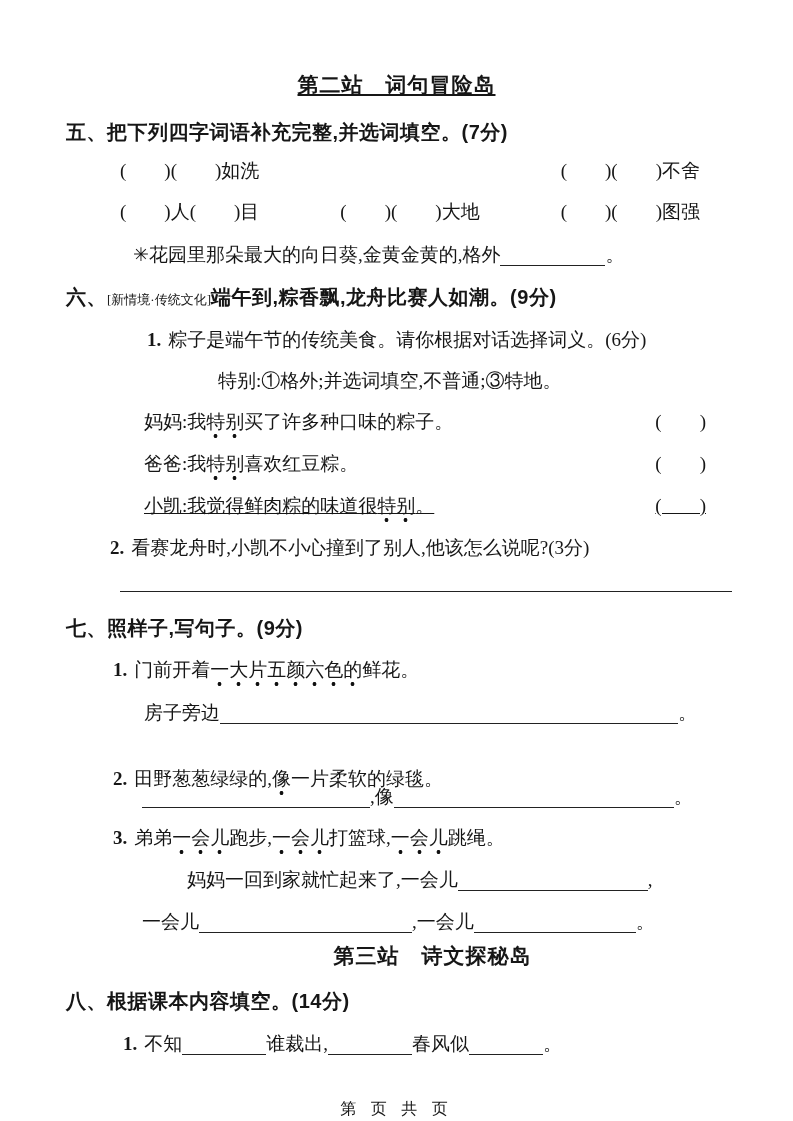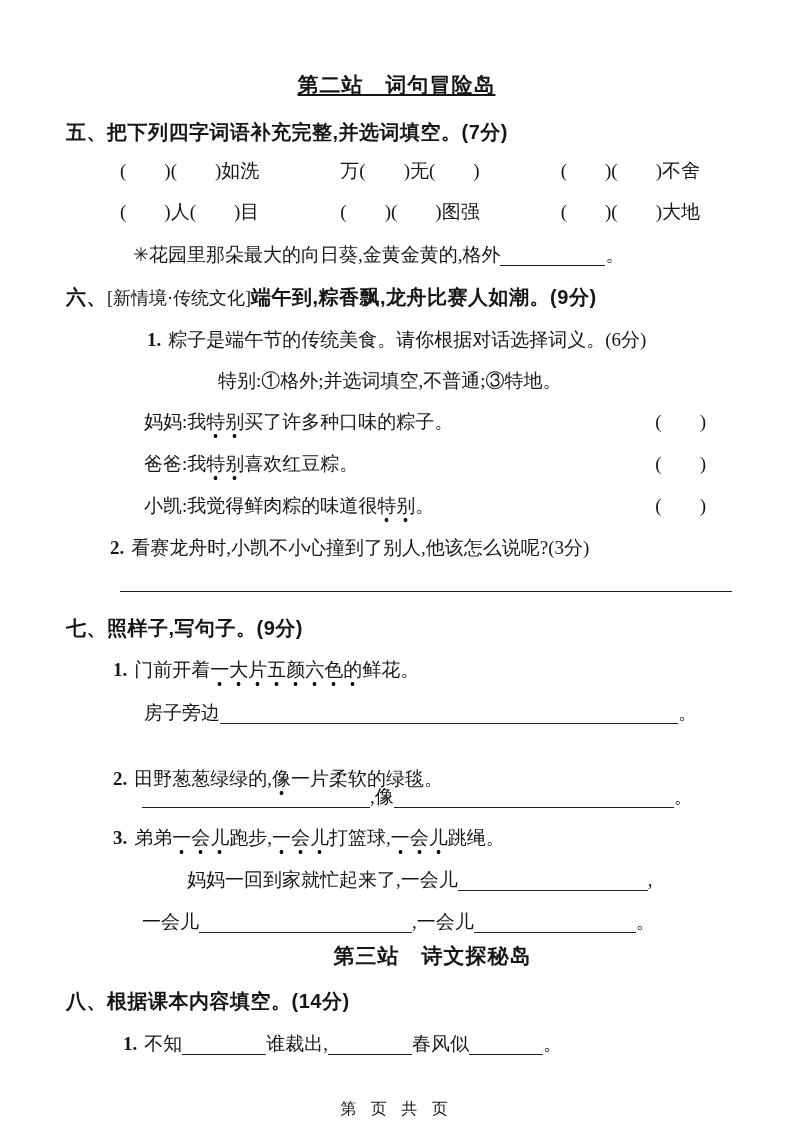--- a/index.html
+++ b/index.html
@@ -4,21 +4,21 @@
 <style>
   html,body{margin:0;padding:0;overflow:hidden;}
   body{
     width:793px;height:1121px;position:relative;background:#ffffff;
     font-family:"Liberation Serif","DejaVu Serif",serif;color:#161616;
   }
   .ln{position:absolute;white-space:nowrap;font-size:19px;line-height:30px;}
   .title{left:0;width:793px;text-align:center;
     font-family:"Liberation Sans","DejaVu Sans",sans-serif;font-weight:700;font-size:21px;letter-spacing:1px;}
   .qh{font-family:"Liberation Sans","DejaVu Sans",sans-serif;font-weight:700;font-size:20px;letter-spacing:.5px;text-align:center;}
-  .tag{font-family:"Liberation Serif","DejaVu Serif",serif;font-weight:400;font-size:18px;letter-spacing:0;margin-top:40px;}
+  .tag{font-family:"Liberation Serif","DejaVu Serif",serif;font-weight:400;font-size:13px;letter-spacing:0;margin-top:40px;}
   .num{font-weight:700;margin-right:7px;font-family:"Liberation Serif","DejaVu Serif",serif;}
   .em{
     padding-bottom:7px;
     background-image:radial-gradient(circle,#111 1.7px,rgba(0,0,0,0) 2.2px);
     background-size:1em 6px;background-repeat:repeat-x;background-position:0 100%;
   }
   .blank{display:inline-block;border-bottom:1.6px solid #222;vertical-align:-5px;height:2px;}
   .flexrow{display:flex;justify-content:space-between;}
   .rule{position:absolute;height:0;border-bottom:1.7px solid #222;}
   .footer{left:0;width:793px;text-align:center;
@@ -26,27 +26,26 @@
 </style>
 </head>
 <body>
 
 <div class="ln title" style="top:70px;text-decoration:underline;">第二站　词句冒险岛</div>
 
 <div class="ln qh" style="top:117px;left:66px;">五、把下列四字词语补充完整,并选词填空。(7分)</div>
 
 <div class="ln flexrow" style="top:156px;left:120px;width:580px;">
   <span>(　　)(　　)如洗</span>
-  <span>万(　　)无(　　)</span>
   <span>(　　)(　　)不舍</span>
 </div>
 <div class="ln flexrow" style="top:197px;left:120px;width:580px;">
   <span>(　　)人(　　)目</span>
+  <span>(　　)(　　)大地</span>
   <span>(　　)(　　)图强</span>
-  <span>(　　)(　　)大地</span>
 </div>
 
 <div class="ln" style="top:240px;left:133px;">
   <span>✳</span><span>花园里那朵最大的向日葵,金黄金黄的,格外</span><span class="blank" style="width:105px;"></span><span>。</span>
 </div>
 
 <div class="ln qh" style="top:282px;left:66px;">
   <span>六、</span><span class="tag">[新情境·传统文化]</span><span>端午到,粽香飘,龙舟比赛人如潮。(9分)</span>
 </div>
 
@@ -57,21 +56,21 @@
 <div class="ln" style="top:366px;left:218px;">特别:①格外;并选词填空,不普通;③特地。</div>
 
 <div class="ln flexrow" style="top:407px;left:144px;width:562px;">
   <span><span>妈妈:我</span><span class="em">特别</span><span>买了许多种口味的粽子。</span></span>
   <span>(　　)</span>
 </div>
 <div class="ln flexrow" style="top:449px;left:144px;width:562px;">
   <span><span>爸爸:我</span><span class="em">特别</span><span>喜欢红豆粽。</span></span>
   <span>(　　)</span>
 </div>
-<div class="ln flexrow" style="top:491px;left:144px;width:562px;">
+<div class="ln flexrow" style="top:491px;left:144px;width:562px;text-decoration:underline;">
   <span><span>小凯:我觉得鲜肉粽的味道很</span><span class="em">特别</span><span>。</span></span>
   <span>(　　)</span>
 </div>
 
 <div class="ln" style="top:533px;left:110px;">
   <span class="num">2.</span><span>看赛龙舟时,小凯不小心撞到了别人,他该怎么说呢?(3分)</span>
 </div>
 <div class="rule" style="top:591px;left:120px;width:612px;"></div>
 
 <div class="ln qh" style="top:613px;left:66px;">七、照样子,写句子。(9分)</div>

